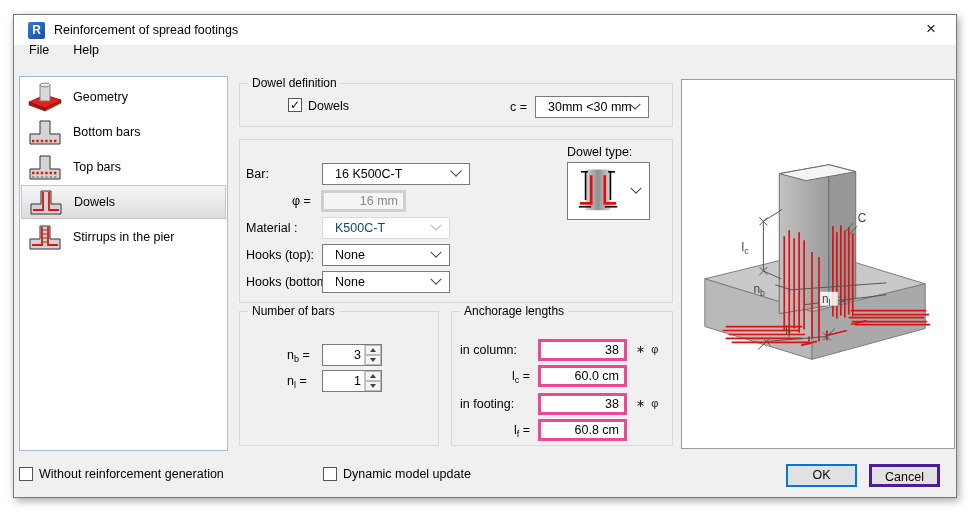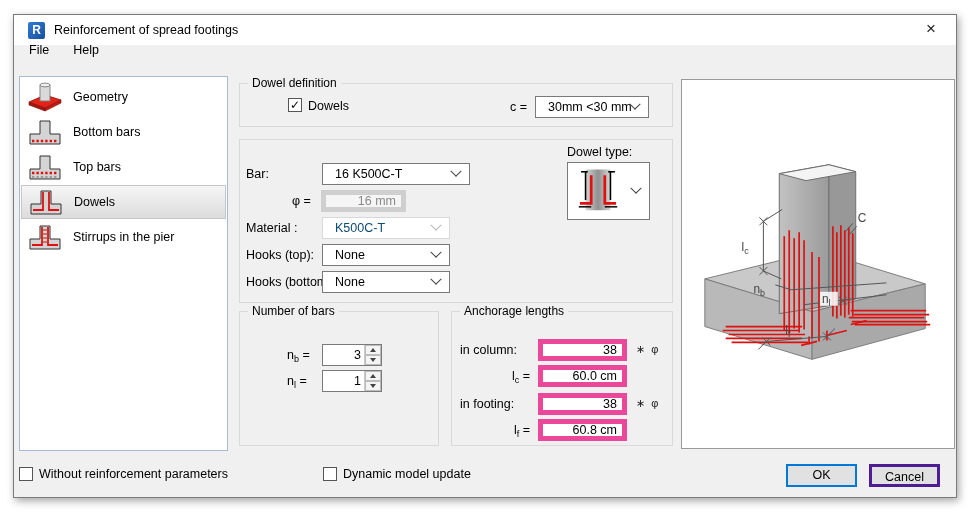--- a/index.html
+++ b/index.html
@@ -31,21 +31,21 @@
   .lbl { position:absolute; font-size:12.5px; white-space:nowrap; }
   .r { text-align:right; }
   
   .combo { position:absolute; height:22px; background:#fff; border:1px solid #7a7a7a; display:flex; align-items:center; cursor:default; }
   .combo .tx { flex:1; padding-left:12px; font-size:12.5px; white-space:nowrap; overflow:hidden; }
   .chev { width:8px; height:8px; border-right:1.6px solid #444; border-bottom:1.6px solid #444;
           transform:rotate(45deg) translate(-2px,-2px); margin-right:9px; flex:0 0 8px; }
   .combo.dis { border-color:#d9d9d9; }
   .combo.dis .tx { color:#0c4a6e; }
   .combo.dis .chev { border-color:#b8b8b8; }
-  .inp { position:absolute; height:22px; background:#fff; border:5px solid #ec4899; font-size:12.5px;
+  .inp { position:absolute; height:22px; background:#fff; border:3px solid #ec4899; font-size:12.5px;
          display:flex; align-items:center; justify-content:flex-end; padding-right:5px; }
   .inp.dis { background:#f5f5f5; border-color:#cfcfcf; color:#8a8a8a; }
   .suffix { position:absolute; font-size:11px; color:#222; }
   .sub { font-size:9px; vertical-align:-3px; }
   
   .spin { position:absolute; height:22px; width:60px; background:#fff; border:1px solid #7a7a7a; display:flex; }
   .spin-val { flex:1; display:flex; align-items:center; justify-content:flex-end; padding-right:3px; font-size:12.5px; }
   .spin-btns { width:17px; border-left:1px solid #c8c8c8; display:flex; flex-direction:column; }
   .sb { flex:1; background:#f4f4f4; border:1px solid #bcbcbc; display:flex; align-items:center; justify-content:center; cursor:pointer; }
   .tri-up { width:0; height:0; border-left:3.5px solid transparent; border-right:3.5px solid transparent; border-bottom:4.5px solid #444; }
@@ -318,20 +318,20 @@
           <text x="60" y="172"><tspan>l</tspan><tspan dy="3" font-size="9">c</tspan></text>
           <text x="177" y="143">C</text>
           <text x="72" y="214"><tspan>n</tspan><tspan dy="3" font-size="9">b</tspan></text>
           <text x="141" y="224"><tspan>n</tspan><tspan dy="3" font-size="9">l</tspan></text>
           <text x="104" y="256"><tspan>l</tspan><tspan dy="3" font-size="9">f</tspan></text>
         </g>
       </svg>
     </div>
 
     <span class="cbox" style="left:5px;top:452px"></span>
-    <span class="lbl" style="left:25px;top:452px">Without reinforcement parameters</span>
+    <span class="lbl" style="left:25px;top:452px">Without reinforcement generation</span>
     <span class="cbox" style="left:309px;top:452px"></span>
     <span class="lbl" style="left:329px;top:452px">Dynamic model update</span>
     <div class="btn default" style="left:772px;top:449px">OK</div>
     <div class="btn" style="left:855px;top:449px">Cancel</div>
 
   </div>
 </div>
 
 </body></html>

